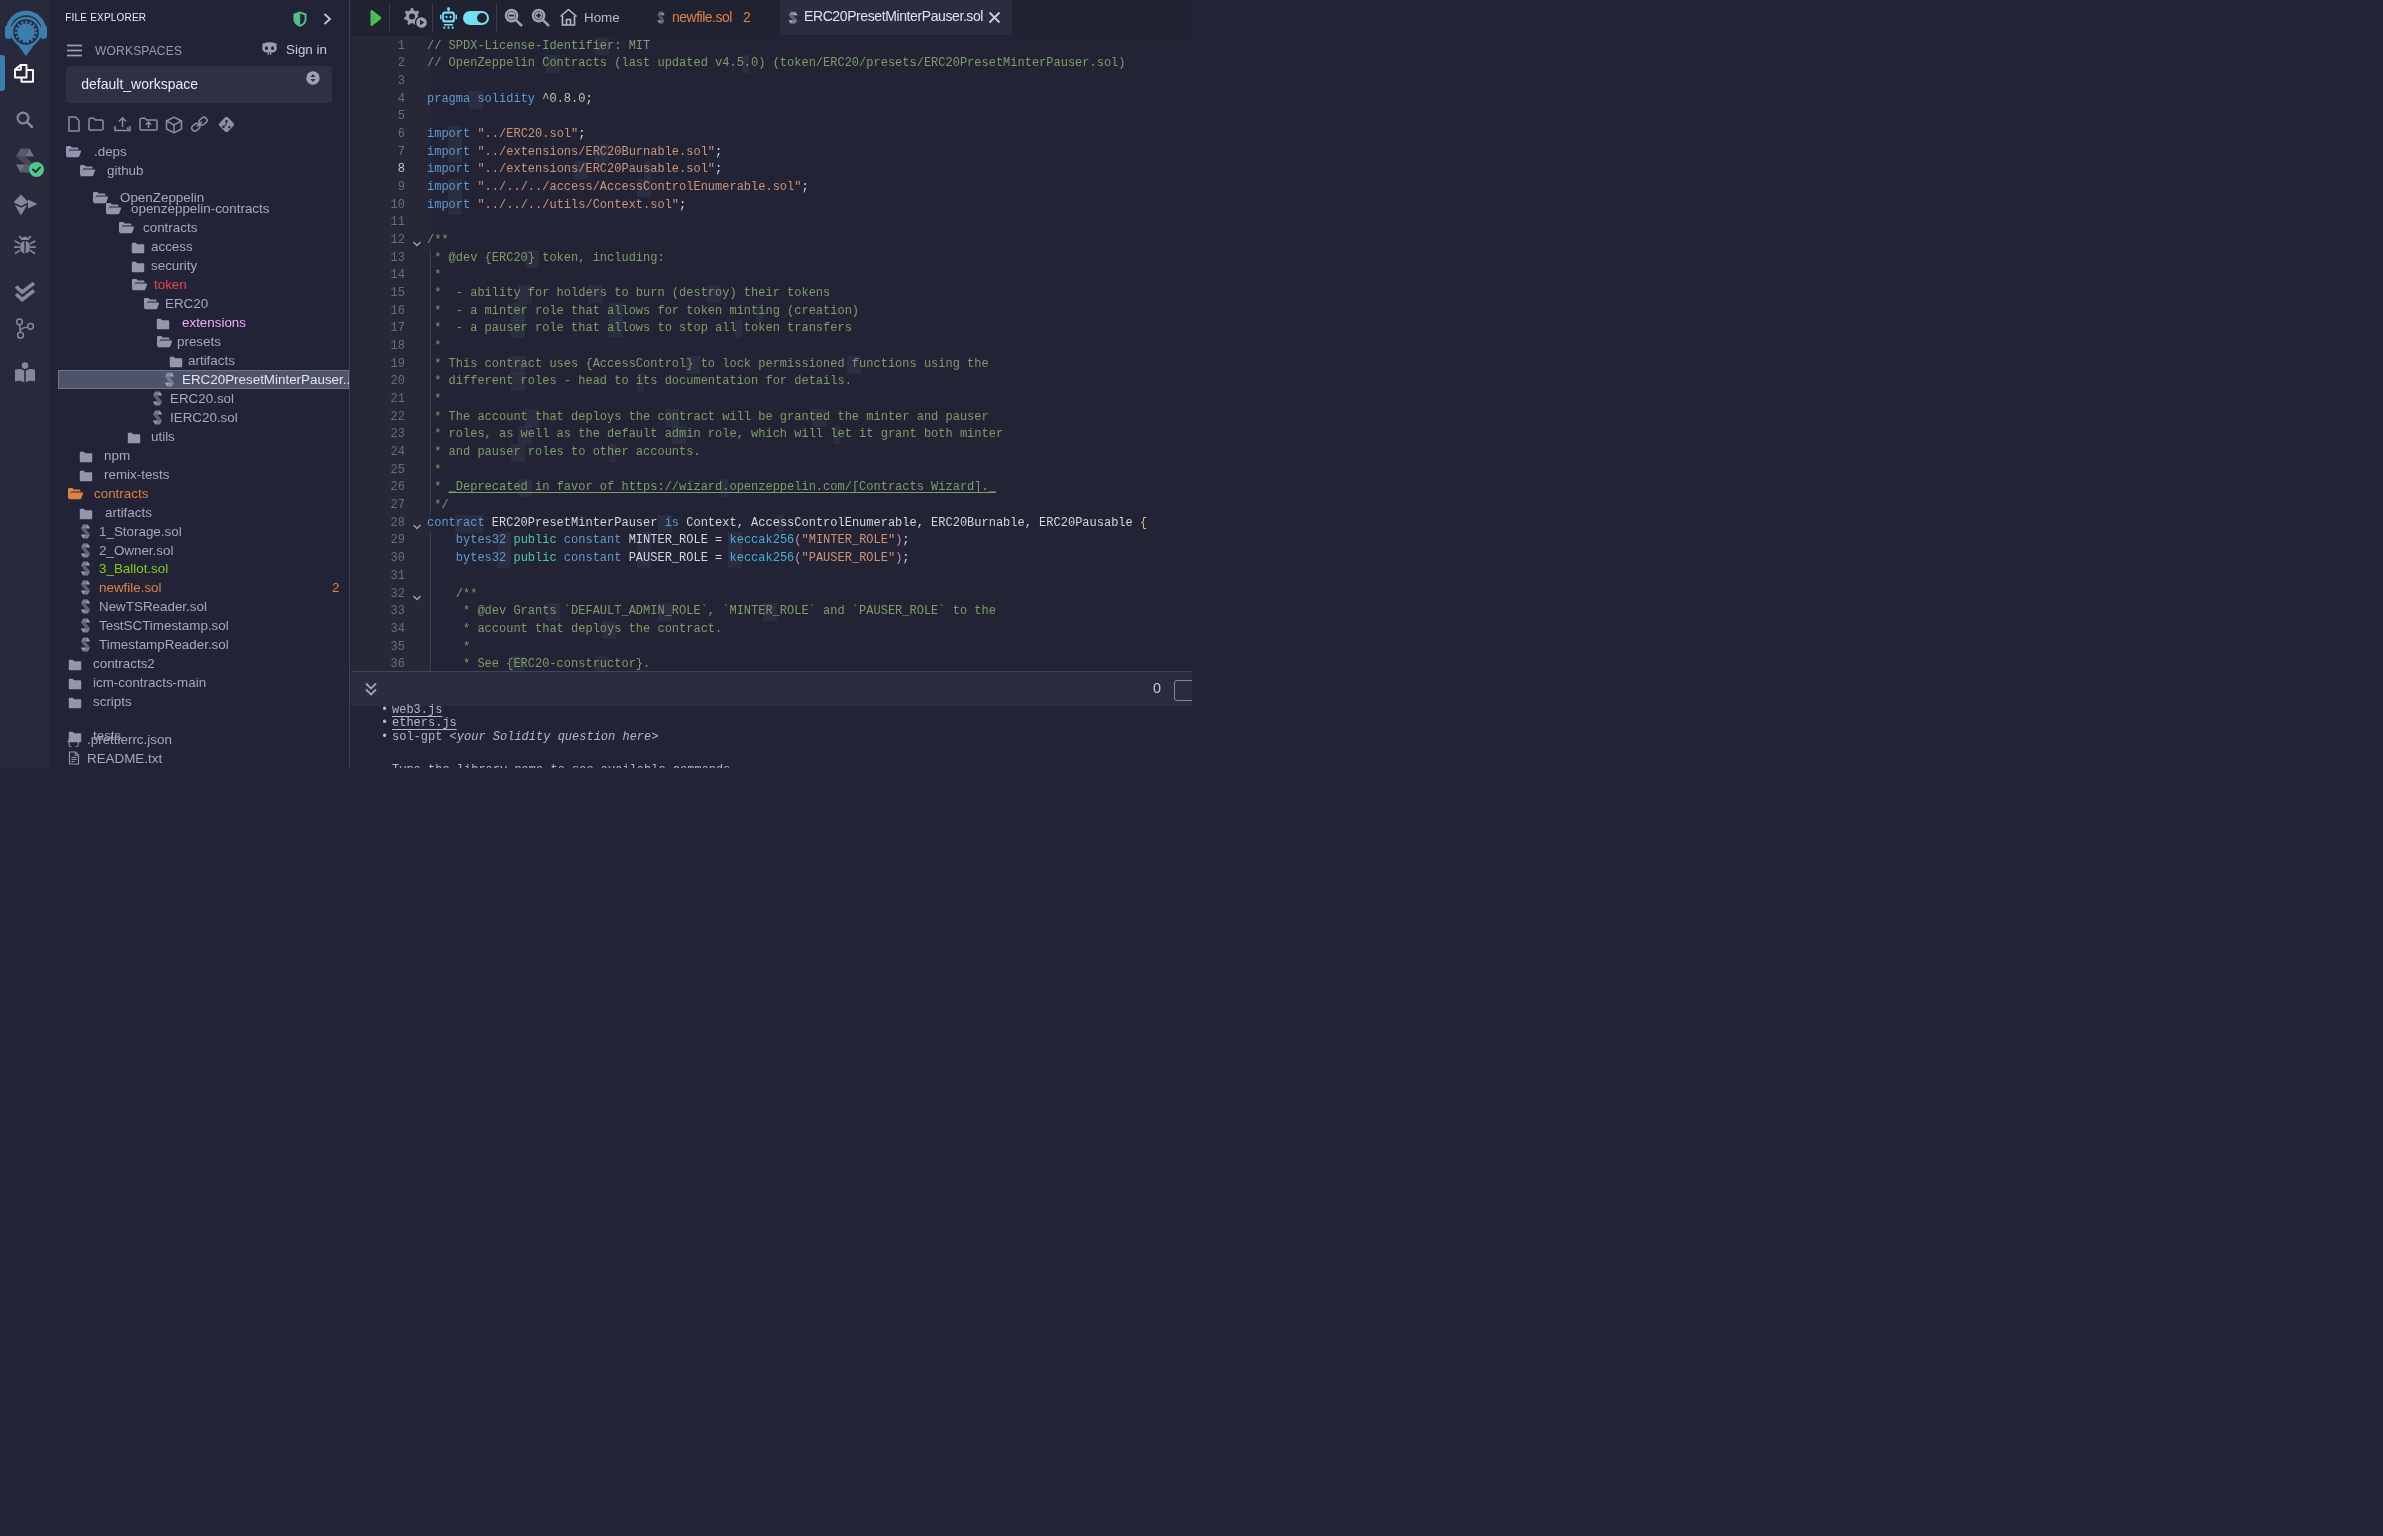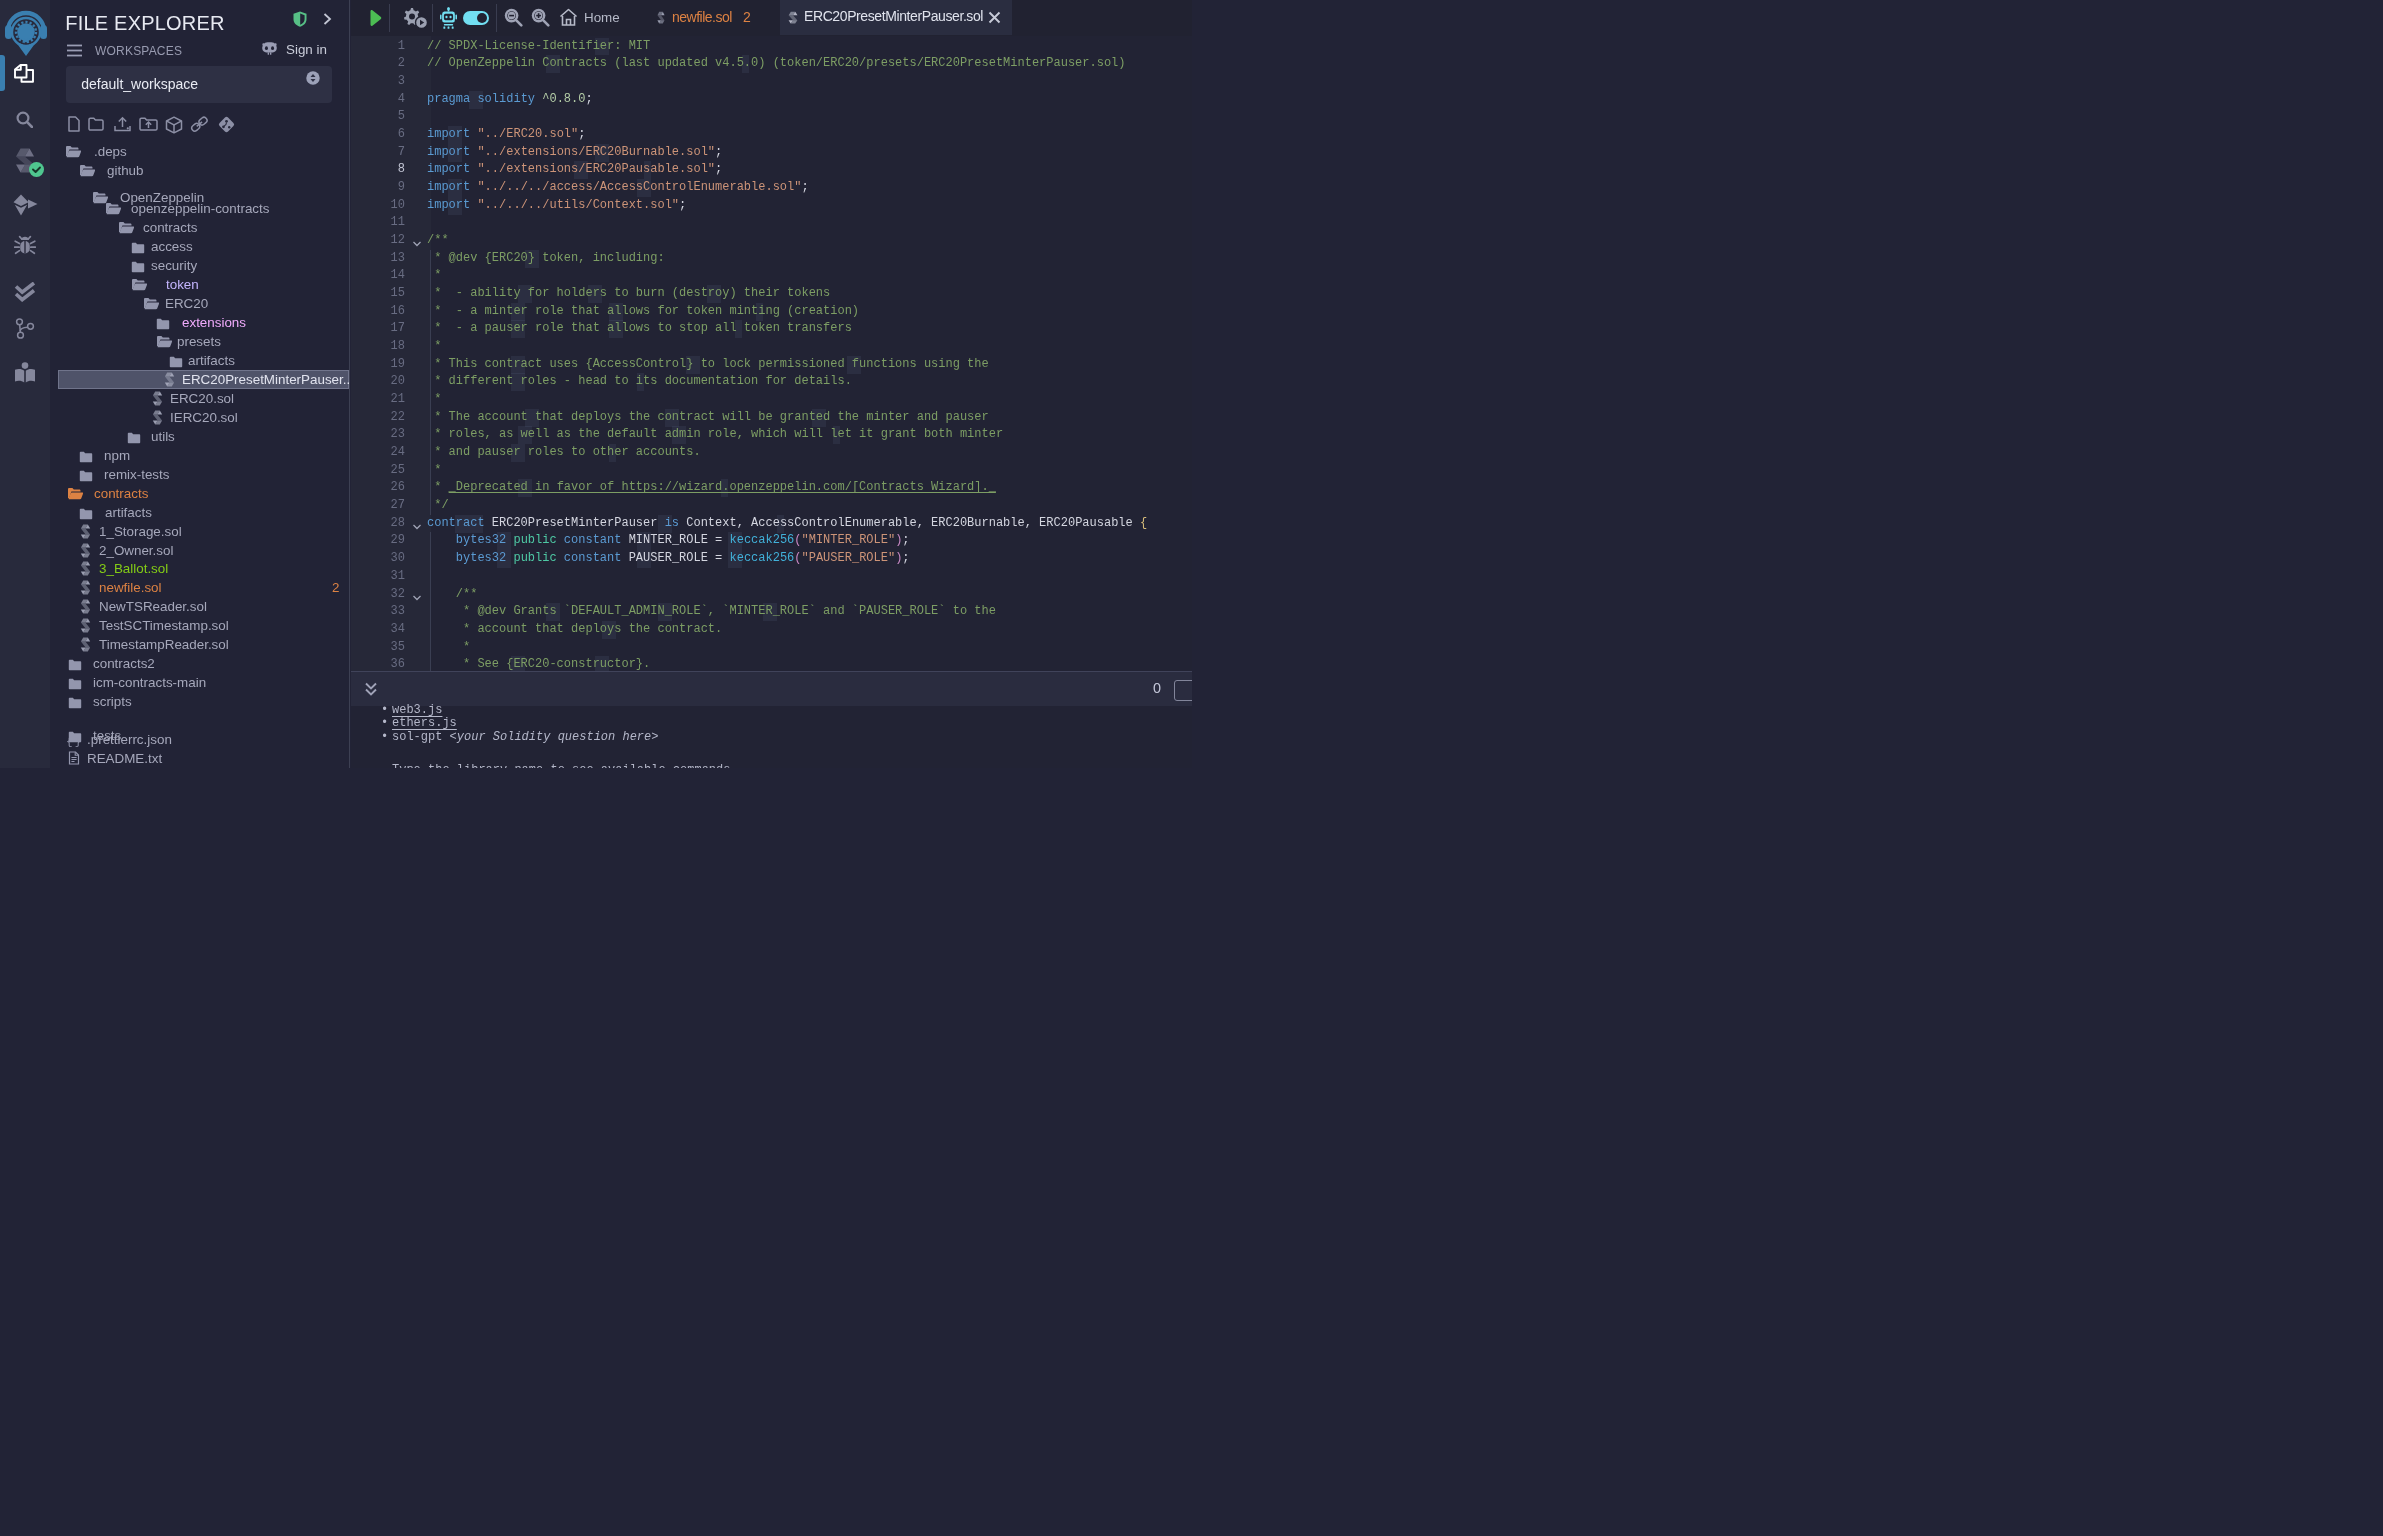--- a/index.html
+++ b/index.html
@@ -1,20 +1,20 @@
 <!DOCTYPE html>
 <html><head>
 <meta charset="utf-8">
 <style>
   html,body{margin:0;padding:0;}
   body{width:1192px;height:768px;overflow:hidden;background:#222336;font-family:"Liberation Sans",sans-serif;position:relative;}
   #rail{position:absolute;left:0;top:0;width:50px;height:768px;background:#282a3c;border-right:1px solid #3a3d52;}
   #panel{position:absolute;left:50px;top:0;width:299px;height:768px;background:#222336;border-right:1px solid #3d4053;}
   #editor{position:absolute;left:351px;top:0;width:841px;height:768px;background:#222334;}
-  .ptitle{position:absolute;left:15.3px;top:12px;font-size:20px;color:#e8eaf2;letter-spacing:0.2px;}
+  .ptitle{position:absolute;left:15.3px;top:12px;font-size:10px;color:#e8eaf2;letter-spacing:0.2px;}
   .row{position:absolute;left:0;width:100%;height:19px;}
   .rt{position:absolute;top:2px;font-size:13.4px;white-space:nowrap;}
   .ri{position:absolute;}
   #toolbar{position:absolute;left:0;top:0;width:100%;height:36px;background:#212231;}
   .tsep{position:absolute;top:4px;height:28px;width:1px;background:#3a3d50;}
   #codearea{position:absolute;left:0;top:36px;width:841px;height:635px;background:#222334;}
   #gutter{position:absolute;left:0;top:0;width:80px;height:635px;background:#262838;}
   .ln{position:absolute;right:26px;width:40px;text-align:right;font-family:"Liberation Mono",monospace;font-size:12px;color:#686c82;line-height:17.7px;}
   .lna{color:#c2c5d4;}
   .fold{position:absolute;left:61px;}
@@ -245,21 +245,21 @@
         <span class="ri" style="left:81px;top:3px"><svg width="14" height="12" viewBox="0 0 14 12">
             <path d="M0.8 1.8 C0.8 1.2 1.3 0.8 1.9 0.8 L4.8 0.8 L6.2 2.3 L12.2 2.3 C12.8 2.3 13.2 2.7 13.2 3.3 L13.2 10.2 C13.2 10.8 12.8 11.2 12.2 11.2 L1.9 11.2 C1.3 11.2 0.8 10.8 0.8 10.2 Z" fill="#9396ad"></path>
           </svg></span>
         <span class="rt" style="left:101px;color:#a6a8bb">security</span>
       </div>
 <div class="row" style="top:275px;">
         <span class="ri" style="left:81px;top:2px"><svg width="16" height="13" viewBox="0 0 16 13">
             <path d="M1 2.2 C1 1.5 1.5 1 2.2 1 L5.4 1 L6.8 2.5 L12.3 2.5 C13 2.5 13.5 3 13.5 3.7 L13.5 4.6 L4.4 4.6 L2.2 11 L1 11 Z" fill="#9396ad"></path>
             <path d="M5 5.6 L15.4 5.6 C16 5.6 16.3 6.1 16 6.7 L14.2 11.4 C14 11.9 13.6 12.2 13 12.2 L2.2 12.2 C1.7 12.2 1.5 11.8 1.7 11.3 L3.6 6.4 C3.8 5.9 4.3 5.6 5 5.6 Z" fill="#9396ad"></path>
           </svg></span>
-        <span class="rt" style="left:116px;color:#c4b5fd">token</span>
+        <span class="rt" style="left:104px;color:#ef4444">token</span>
       </div>
 <div class="row" style="top:294px;">
         <span class="ri" style="left:93px;top:2px"><svg width="16" height="13" viewBox="0 0 16 13">
             <path d="M1 2.2 C1 1.5 1.5 1 2.2 1 L5.4 1 L6.8 2.5 L12.3 2.5 C13 2.5 13.5 3 13.5 3.7 L13.5 4.6 L4.4 4.6 L2.2 11 L1 11 Z" fill="#9396ad"></path>
             <path d="M5 5.6 L15.4 5.6 C16 5.6 16.3 6.1 16 6.7 L14.2 11.4 C14 11.9 13.6 12.2 13 12.2 L2.2 12.2 C1.7 12.2 1.5 11.8 1.7 11.3 L3.6 6.4 C3.8 5.9 4.3 5.6 5 5.6 Z" fill="#9396ad"></path>
           </svg></span>
         <span class="rt" style="left:115px;color:#a6a8bb">ERC20</span>
       </div>
 <div class="row" style="top:313px;">
         <span class="ri" style="left:106px;top:3px"><svg width="14" height="12" viewBox="0 0 14 12">

